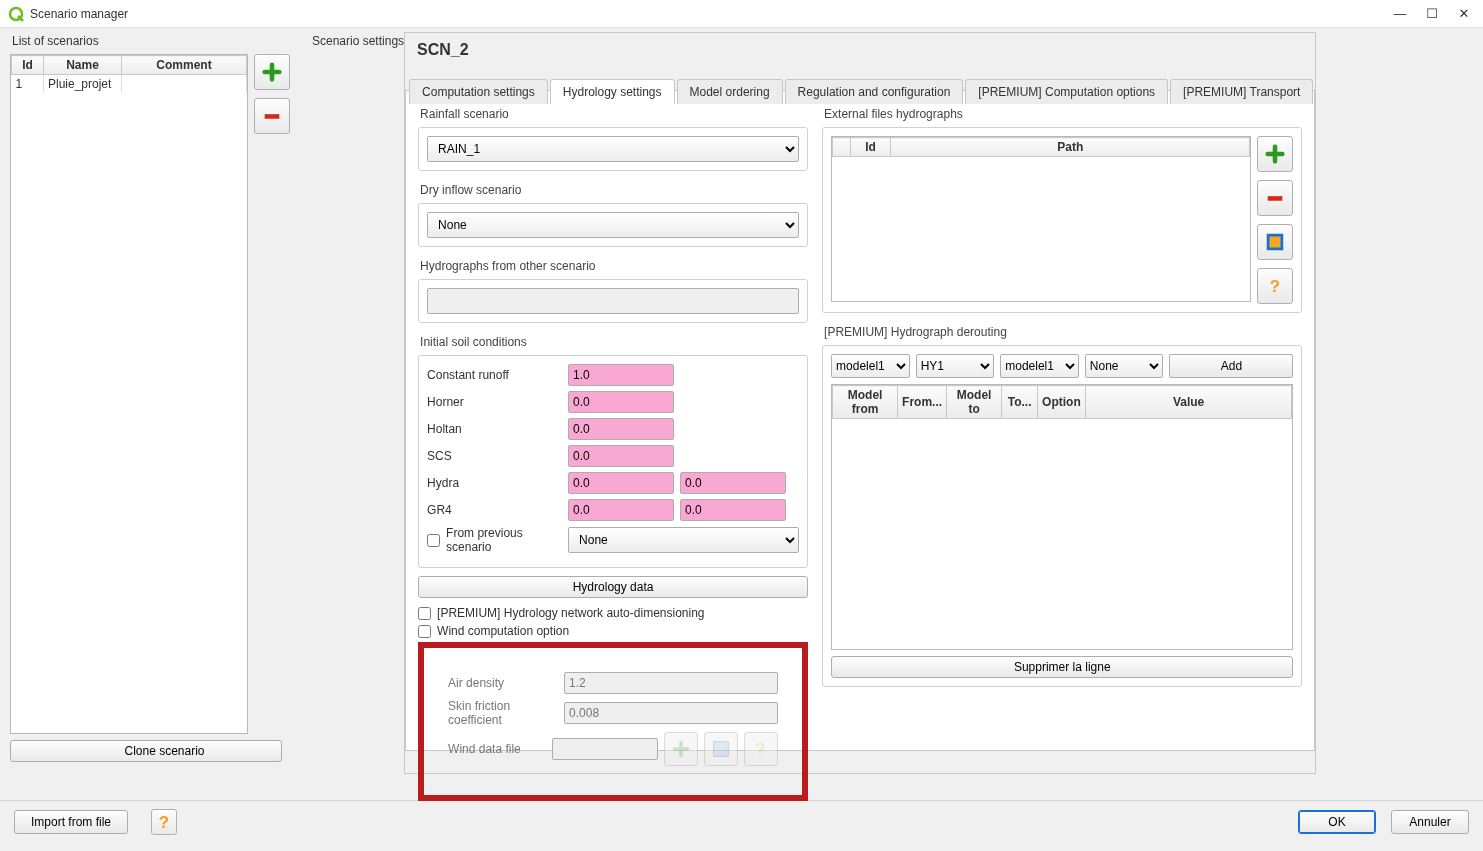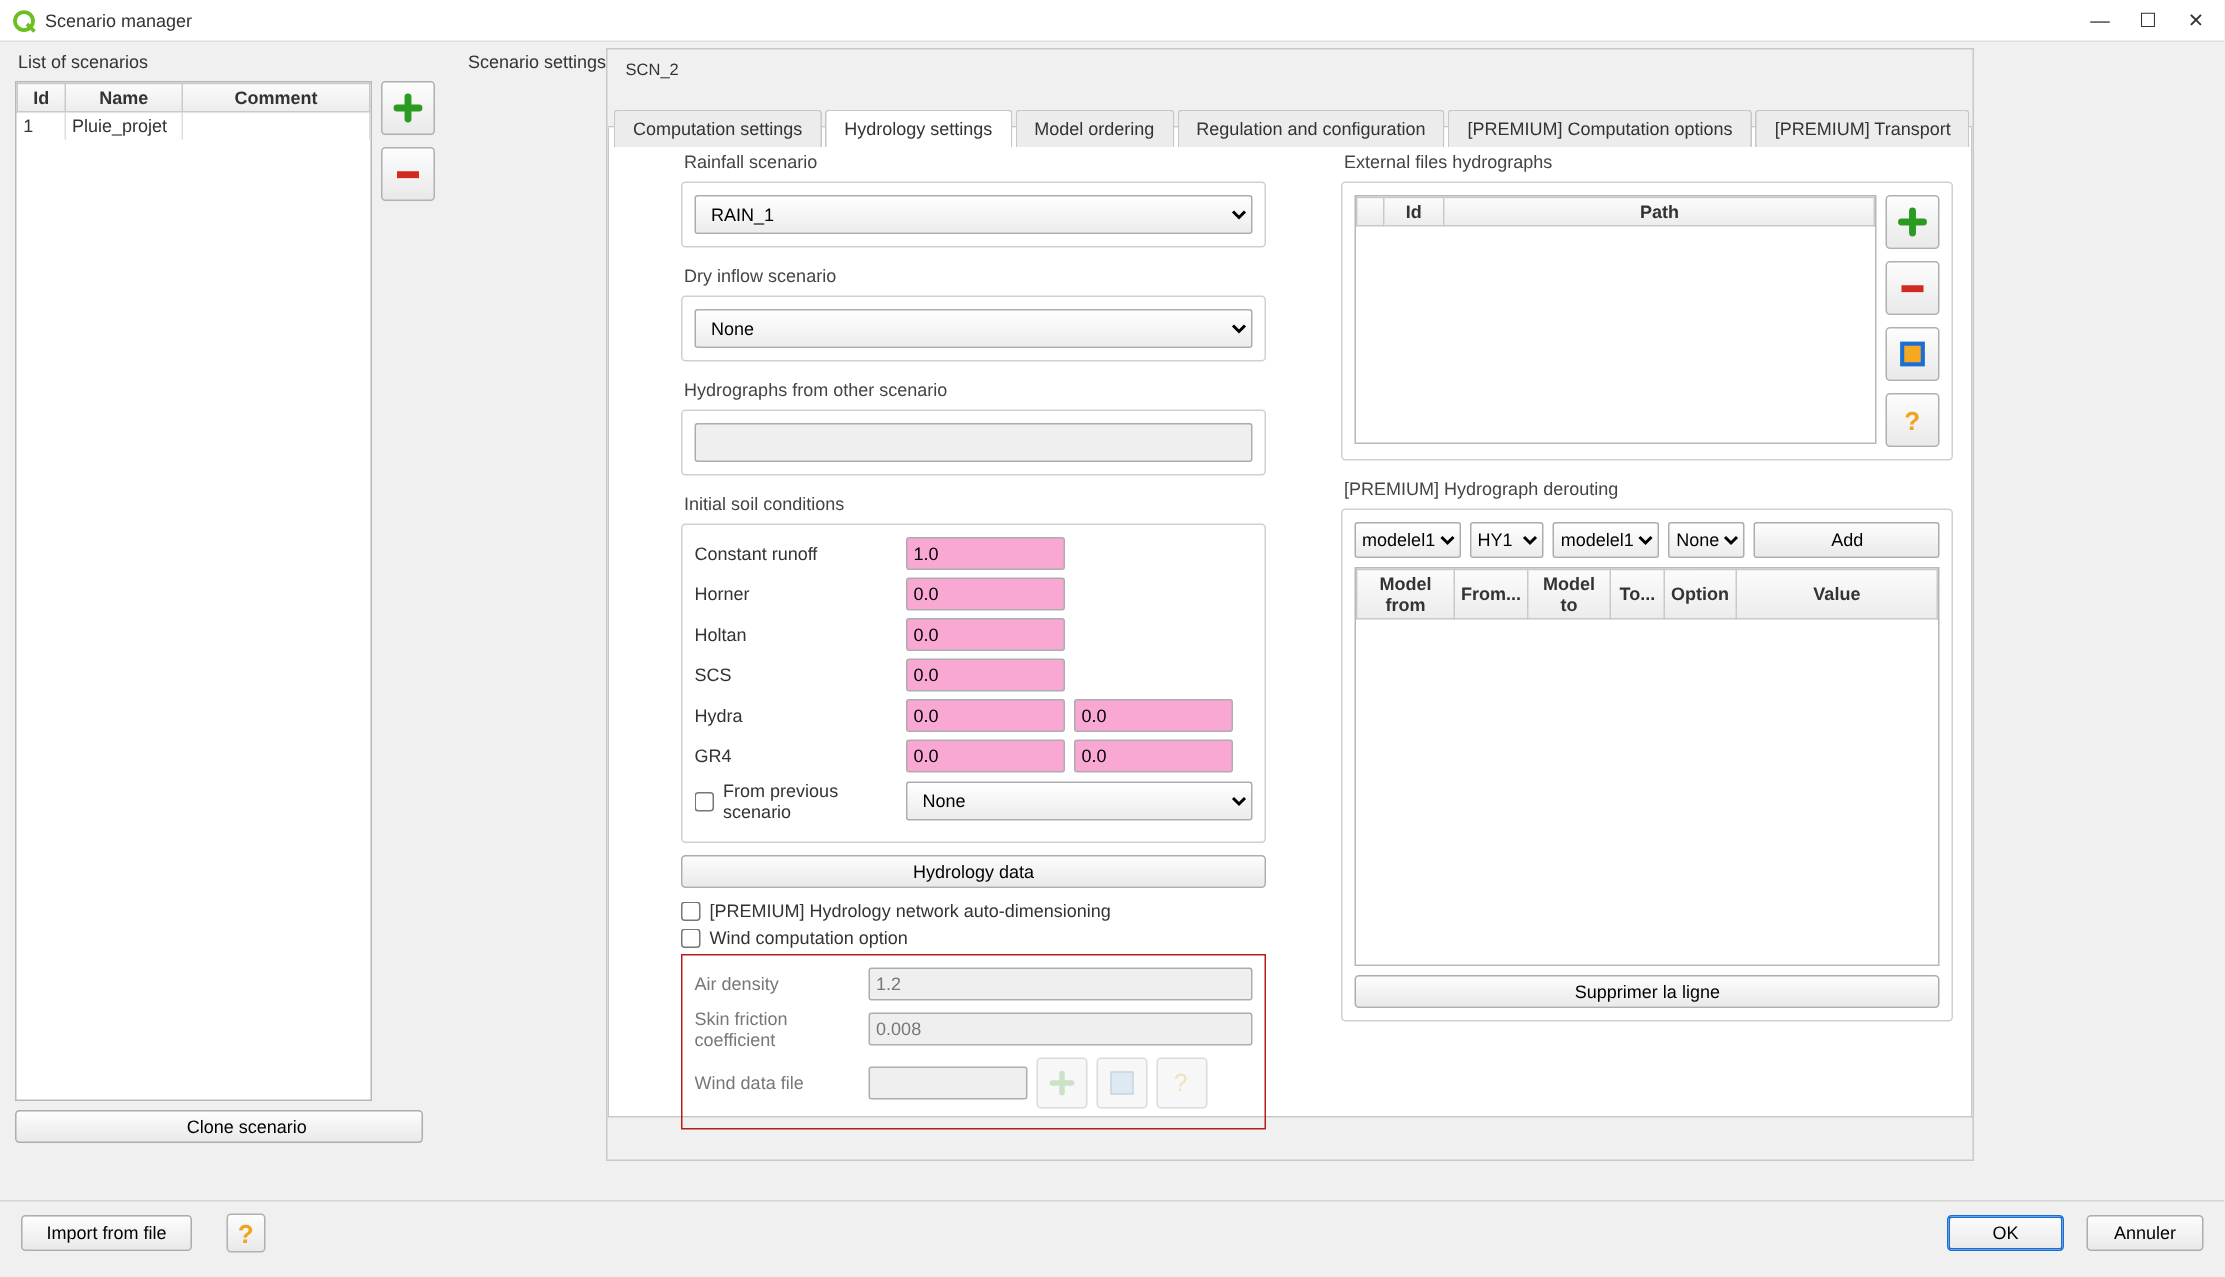--- a/index.html
+++ b/index.html
@@ -25,27 +25,27 @@
 .scenario-sidebtns { display: flex; flex-direction: column; gap: 8px; }
 
 .iconbtn { width: 36px; height: 36px; border: 1px solid #b0b0b0; background: linear-gradient(#fdfdfd,#e9e9e9); border-radius: 3px; display: flex; align-items: center; justify-content: center; cursor: default; }
 .iconbtn.small { width: 34px; height: 34px; }
 .iconbtn svg { width: 22px; height: 22px; }
 .iconbtn.disabled { opacity: .45; background:#efefef; }
 
 .clone-btn { margin-top: 6px; width: 272px; height: 22px; border: 1px solid #adadad; background: linear-gradient(#fdfdfd,#e9e9e9); border-radius: 3px; font-size: 12px; padding-left: 37px; }
 
 .settings-box { border: 1px solid #c8c8c8; background: #f0f0f0; height: 742px; padding: 0; }
-.settings-title { font-weight: normal; padding: 8px 12px 6px 12px; font-size: 11px; }
+.settings-title { font-weight: bold; padding: 8px 12px 6px 12px; font-size: 16px; }
 .tabstrip { display: flex; border-bottom: 1px solid #c7c7c7; padding-left: 4px; }
 .tab { padding: 5px 12px; border: 1px solid #c7c7c7; border-bottom: none; background: #ececec; margin-right: 2px; border-radius: 3px 3px 0 0; cursor: default; font-size: 12px; position: relative; top: 14px; }
 .tab.active { background: #fff; }
 .tab-body { background: #fff; border: 1px solid #c7c7c7; border-top: none; padding: 12px; display: flex; gap: 14px; height: 660px; }
 
-.col { display: flex; flex-direction: column; margin-left: 36px; }
+.col { display: flex; flex-direction: column; }
 .col.left { width: 390px; }
 .col.right { flex: 1; }
 
 .field-label { font-size: 12px; color: #444; margin: 4px 0 6px 2px; }
 .group { border: 1px solid #d0d0d0; border-radius: 3px; padding: 8px; margin-bottom: 8px; }
 .group.noborder { border: none; padding: 0; }
 
 select.combo, .combo-div { width: 100%; height: 26px; border: 1px solid #adadad; background: linear-gradient(#fff,#ececec); padding: 0 6px; font-size: 12px; border-radius: 2px; }
 .combo-div.disabled { color:#888; background:#efefef; }
 input.txt { height: 22px; border: 1px solid #adadad; padding: 0 4px; font-size: 12px; background: #f9a8d4; border-radius: 2px; }
@@ -53,21 +53,21 @@
 
 .row { display: flex; align-items: center; margin-bottom: 5px; gap: 6px; }
 .row .lbl { width: 135px; font-size: 12px; }
 .row input.txt { width: 106px; }
 .row .cb-wrap { display:flex; align-items:center; gap:6px; width:135px; }
 .row .cb { width: 13px; height: 13px; }
 
 button.wide { width: 100%; height: 22px; border: 1px solid #adadad; background: linear-gradient(#fdfdfd,#e9e9e9); border-radius: 3px; font-size: 12px; }
 .checkline { display:flex; align-items:center; gap:6px; margin-bottom:4px; font-size:12px; }
 
-.wind-box { border:1px solid #b91c1c; padding:8px; }
+.wind-box { border:6px solid #b91c1c; padding:24px; }
 .wind-box .row .lbl { width: 110px; color:#777; }
 .wind-box .btnrow { display:flex; gap:6px; }
 
 .ext-table-wrap { display:flex; gap:6px; }
 .ext-table { flex:1; border:1px solid #b8b8b8; background:#fff; height:166px; }
 .ext-table table { width:100%; border-collapse:collapse; }
 .ext-table th { background:linear-gradient(#fbfbfb,#ececec); border:1px solid #c9c9c9; padding:2px 4px; font-size:12px; text-align:center; }
 .ext-sidebtns { display:flex; flex-direction:column; gap:8px; }
 
 .derouting-controls { display:flex; gap:6px; margin-bottom:6px; }

